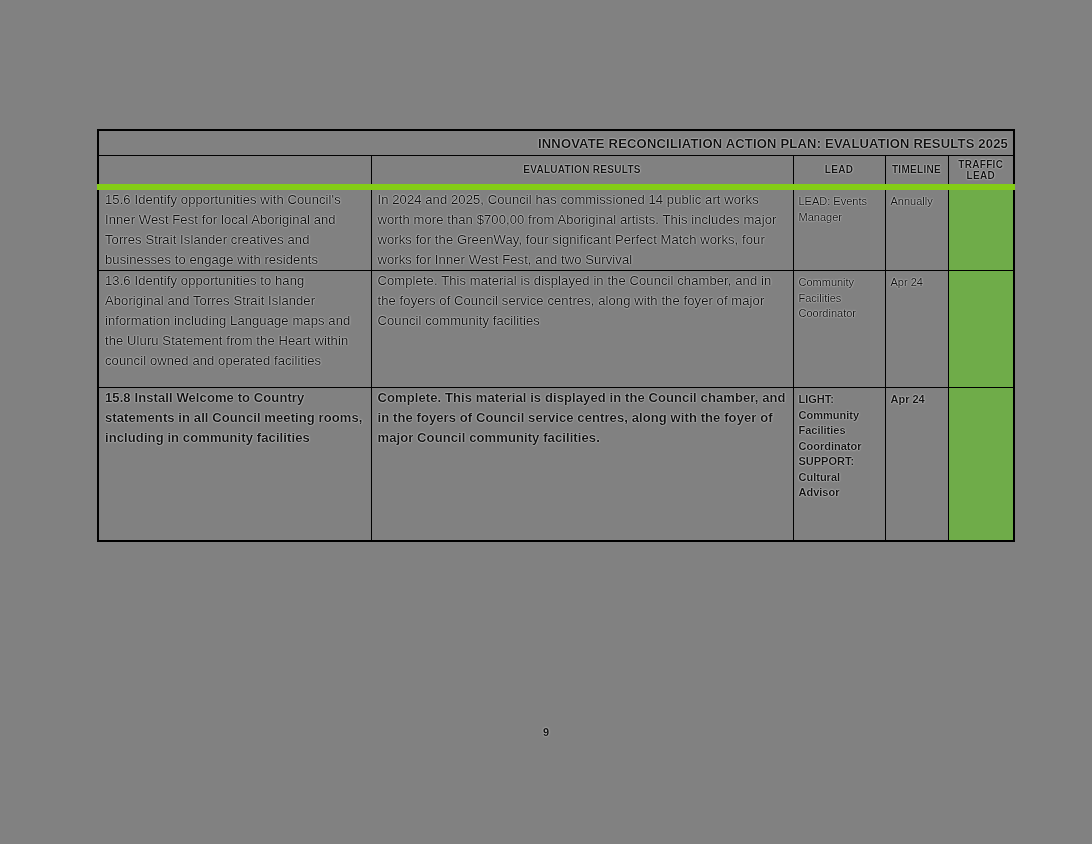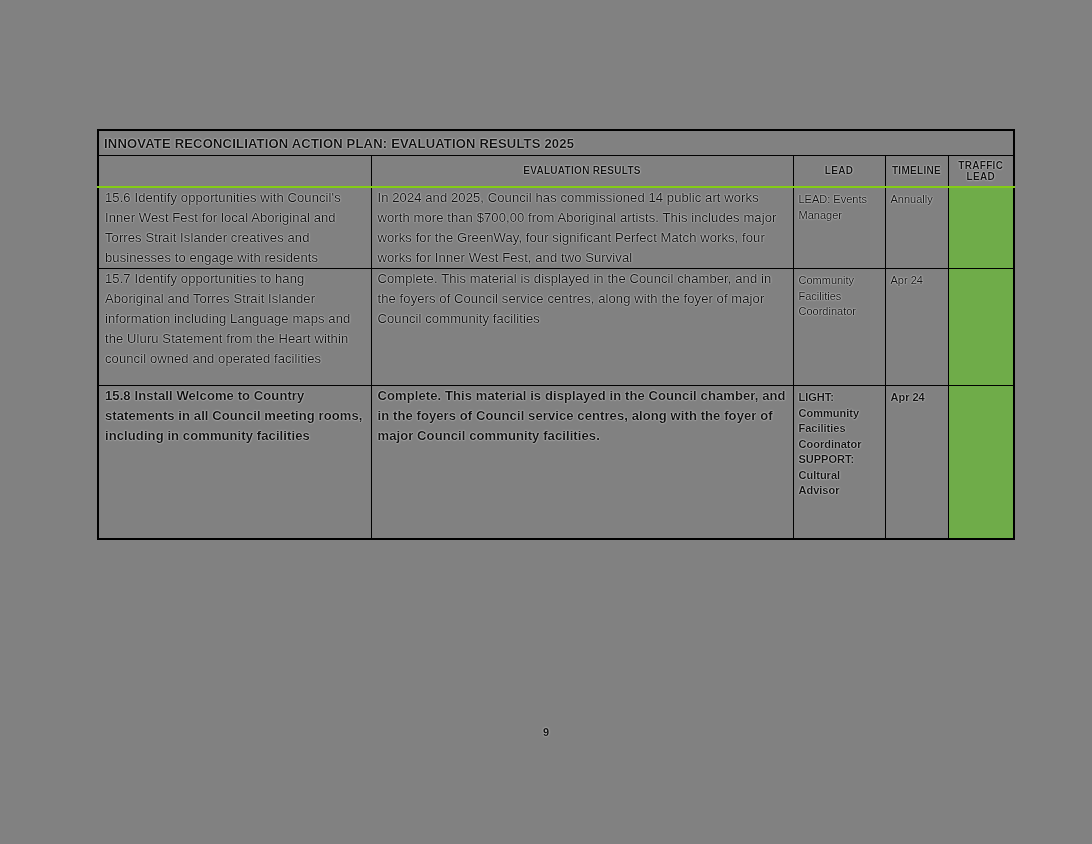--- a/index.html
+++ b/index.html
@@ -32,30 +32,31 @@
     text-shadow: 0 0 2px rgba(255,255,255,0.85), 0 0 1px rgba(255,255,255,0.55);
   }
   .title-cell {
     height: 25px;
     font-size: 13px;
     font-weight: bold;
     letter-spacing: 0.2px;
     padding: 3px 5px 2px 5px;
     vertical-align: middle !important;
     white-space: nowrap;
+    text-align: right;
   }
   .header-row th {
     height: 32px;
     font-size: 10px;
     font-weight: bold;
     text-align: center;
     vertical-align: middle;
     padding: 2px 3px;
     letter-spacing: 0.3px;
-    border-bottom: 2px solid #84cc16;
+    border-bottom: 6px solid #84cc16;
   }
   .body-cell {
     font-size: 13px;
     line-height: 20px;
     padding: 0 6px;
     letter-spacing: 0.1px;
   }
   .small-cell {
     font-size: 11px;
     line-height: 15.5px;
@@ -112,21 +113,21 @@
       <td class="body-cell">In 2024 and 2025, Council has commissioned 14 public art works worth more than $700,00 from Aboriginal artists. This includes major works for the GreenWay, four significant Perfect Match works, four works for Inner West Fest, and two Survival</td>
       <td class="small-cell">LEAD: Events
 Manager</td>
       <td class="small-cell">Annually</td>
       <td class="traffic-cell">
         <div class="traffic-fill" style="background: rgb(111, 172, 73);"></div>
       </td>
     </tr>
 
     <tr class="row-2">
-      <td class="body-cell">15.7 Identify opportunities to hang Aboriginal and Torres Strait Islander information including Language maps and the Uluru Statement from the Heart within council owned and operated facilities</td>
+      <td class="body-cell">13.6 Identify opportunities to hang Aboriginal and Torres Strait Islander information including Language maps and the Uluru Statement from the Heart within council owned and operated facilities</td>
       <td class="body-cell">Complete. This material is displayed in the Council chamber, and in the foyers of Council service centres, along with the foyer of major Council community facilities</td>
       <td class="small-cell">Community
 Facilities
 Coordinator</td>
       <td class="small-cell">Apr 24</td>
       <td class="traffic-cell">
         <div class="traffic-fill" style="background: rgb(111, 172, 73);"></div>
       </td>
     </tr>
 

